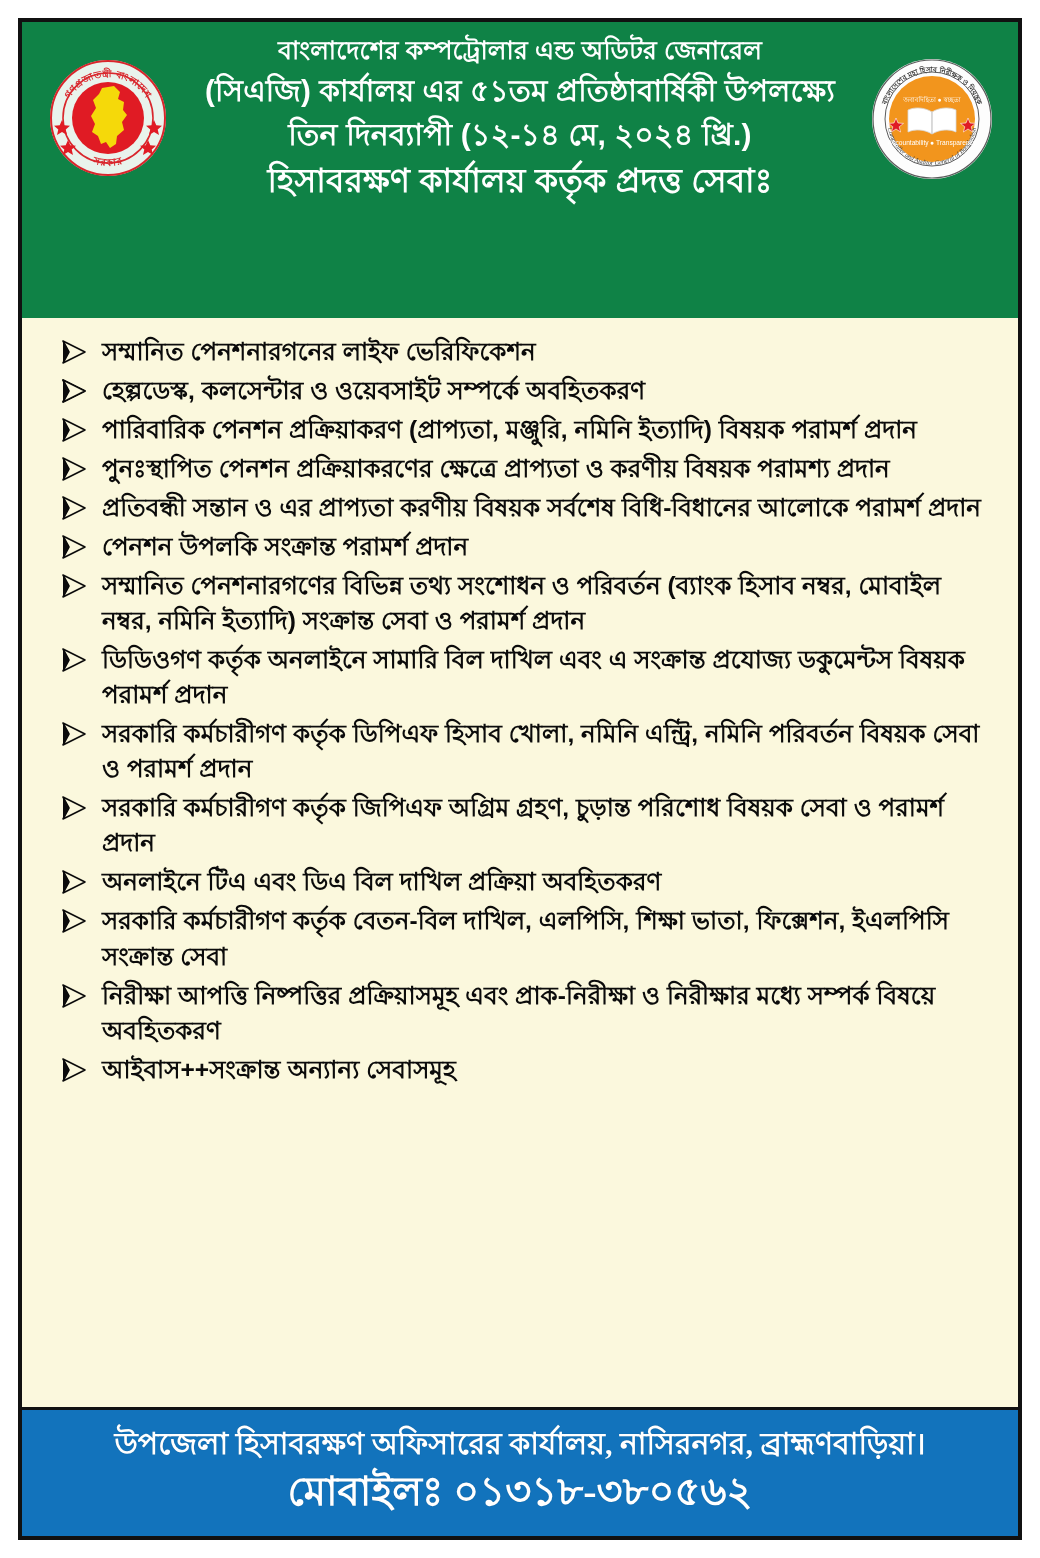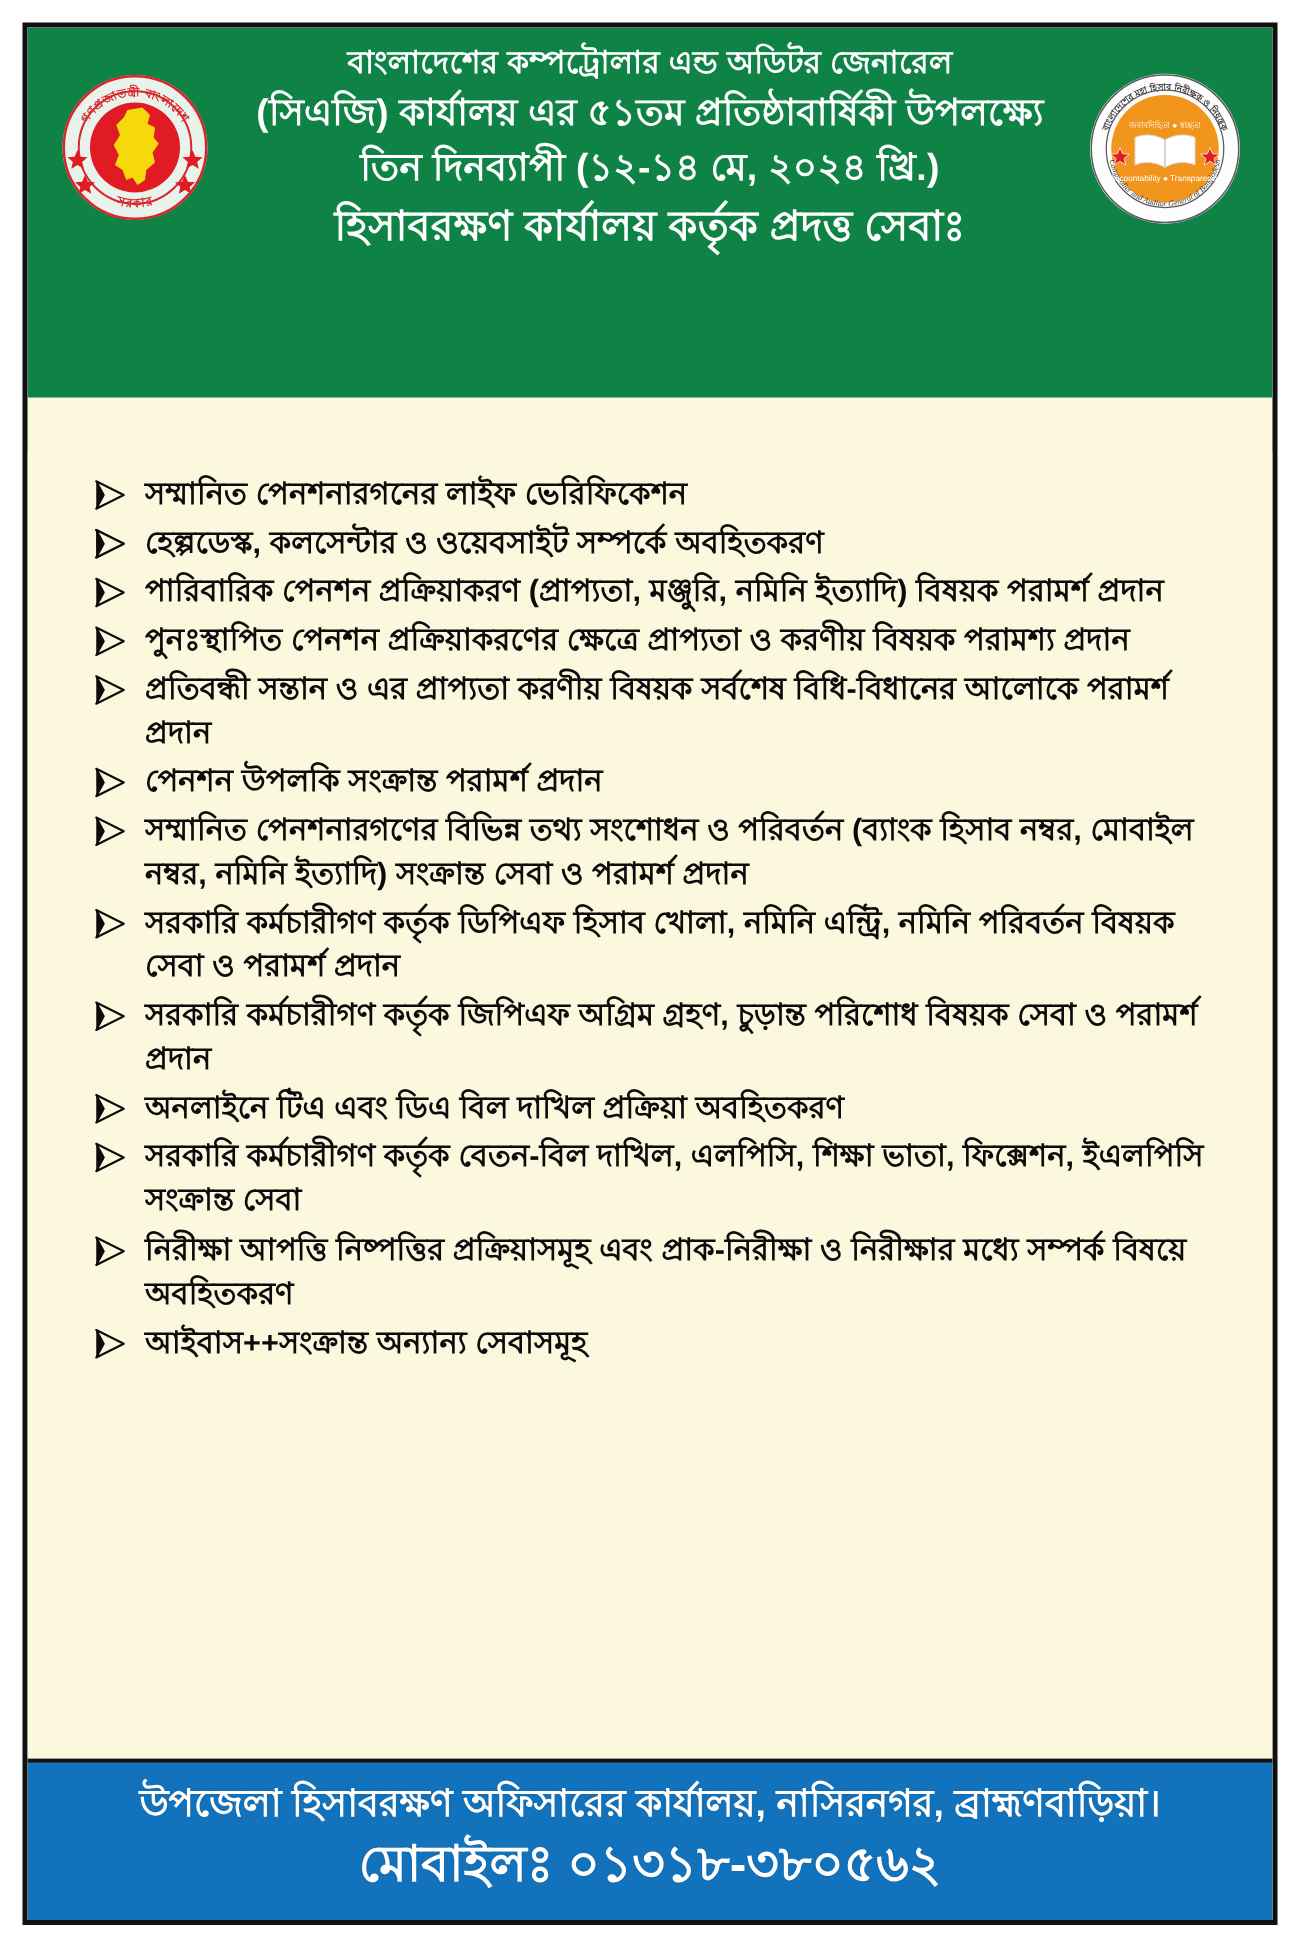--- a/index.html
+++ b/index.html
@@ -69,22 +69,21 @@
     right: 22px;
     top: 32px;
     width: 128px;
     height: 130px;
   }
 
   
   .body {
     flex: 1 1 auto;
     background: #fbf8dd;
-    padding: 16px 26px 10px 48px;
-    margin-top: 44px;
+    padding: 16px 26px 10px 34px;
   }
 
   ul.service-list {
     list-style: none;
   }
 
   li.service-item {
     position: relative;
     padding-left: 46px;
     margin-bottom: 4px;
@@ -110,20 +109,21 @@
   }
 
   
   .footer {
     background: #1273bc;
     flex: 0 0 auto;
     text-align: center;
     color: #ffffff;
     padding: 14px 8px 18px 8px;
     border-top: 3px solid #111111;
+    font-family: Liberation Serif, serif;
   }
 
   .footer-office {
     font-size: 30px;
     font-weight: 700;
     line-height: 1.32;
     white-space: nowrap;
     text-shadow: 0 0 1px rgba(0,0,0,0.25);
   }
 
@@ -246,20 +246,24 @@
               <polygon points="3,2 25,13 3,24 9,13" fill="#fbf8dd" stroke="#0b0b0b" stroke-width="1.6" stroke-linejoin="round"></polygon>
               <polygon points="3,2 9,13 3,24" fill="#0b0b0b"></polygon>
             </svg></span><span class="txt">পেনশন উপলকি সংক্রান্ত পরামর্শ প্রদান</span></li>
         <li class="service-item"><span class="bullet"><svg viewBox="0 0 28 26" width="28" height="26" aria-hidden="true">
               <polygon points="3,2 25,13 3,24 9,13" fill="#fbf8dd" stroke="#0b0b0b" stroke-width="1.6" stroke-linejoin="round"></polygon>
               <polygon points="3,2 9,13 3,24" fill="#0b0b0b"></polygon>
             </svg></span><span class="txt">সম্মানিত পেনশনারগণের বিভিন্ন তথ্য সংশোধন ও পরিবর্তন (ব্যাংক হিসাব নম্বর, মোবাইল নম্বর, নমিনি ইত্যাদি) সংক্রান্ত সেবা ও পরামর্শ প্রদান</span></li>
         <li class="service-item"><span class="bullet"><svg viewBox="0 0 28 26" width="28" height="26" aria-hidden="true">
               <polygon points="3,2 25,13 3,24 9,13" fill="#fbf8dd" stroke="#0b0b0b" stroke-width="1.6" stroke-linejoin="round"></polygon>
               <polygon points="3,2 9,13 3,24" fill="#0b0b0b"></polygon>
+            </svg></span><span class="txt">ডিডিওগণ কর্তৃক অনলাইনে সামারি বিল দাখিল এবং এ সংক্রান্ত প্রযোজ্য ডকুমেন্টস বিষয়ক পরামর্শ প্রদান</span></li>
+        <li class="service-item"><span class="bullet"><svg viewBox="0 0 28 26" width="28" height="26" aria-hidden="true">
+              <polygon points="3,2 25,13 3,24 9,13" fill="#fbf8dd" stroke="#0b0b0b" stroke-width="1.6" stroke-linejoin="round"></polygon>
+              <polygon points="3,2 9,13 3,24" fill="#0b0b0b"></polygon>
             </svg></span><span class="txt">সরকারি কর্মচারীগণ কর্তৃক ডিপিএফ হিসাব খোলা, নমিনি এন্ট্রি, নমিনি পরিবর্তন বিষয়ক সেবা ও পরামর্শ প্রদান</span></li>
         <li class="service-item"><span class="bullet"><svg viewBox="0 0 28 26" width="28" height="26" aria-hidden="true">
               <polygon points="3,2 25,13 3,24 9,13" fill="#fbf8dd" stroke="#0b0b0b" stroke-width="1.6" stroke-linejoin="round"></polygon>
               <polygon points="3,2 9,13 3,24" fill="#0b0b0b"></polygon>
             </svg></span><span class="txt">সরকারি কর্মচারীগণ কর্তৃক জিপিএফ অগ্রিম গ্রহণ, চুড়ান্ত পরিশোধ বিষয়ক সেবা ও পরামর্শ প্রদান</span></li>
         <li class="service-item"><span class="bullet"><svg viewBox="0 0 28 26" width="28" height="26" aria-hidden="true">
               <polygon points="3,2 25,13 3,24 9,13" fill="#fbf8dd" stroke="#0b0b0b" stroke-width="1.6" stroke-linejoin="round"></polygon>
               <polygon points="3,2 9,13 3,24" fill="#0b0b0b"></polygon>
             </svg></span><span class="txt">অনলাইনে টিএ এবং ডিএ বিল দাখিল প্রক্রিয়া অবহিতকরণ</span></li>
         <li class="service-item"><span class="bullet"><svg viewBox="0 0 28 26" width="28" height="26" aria-hidden="true">

